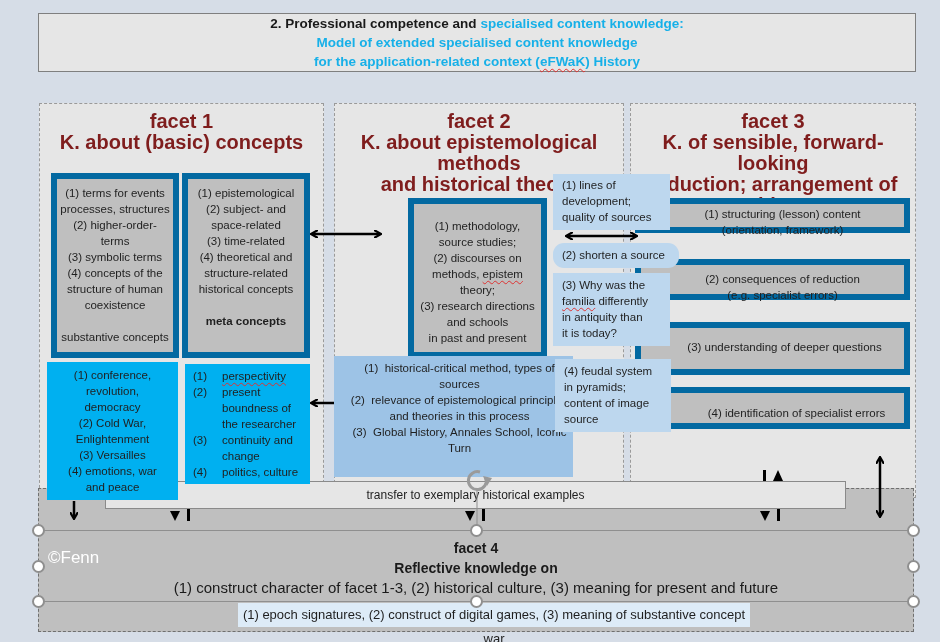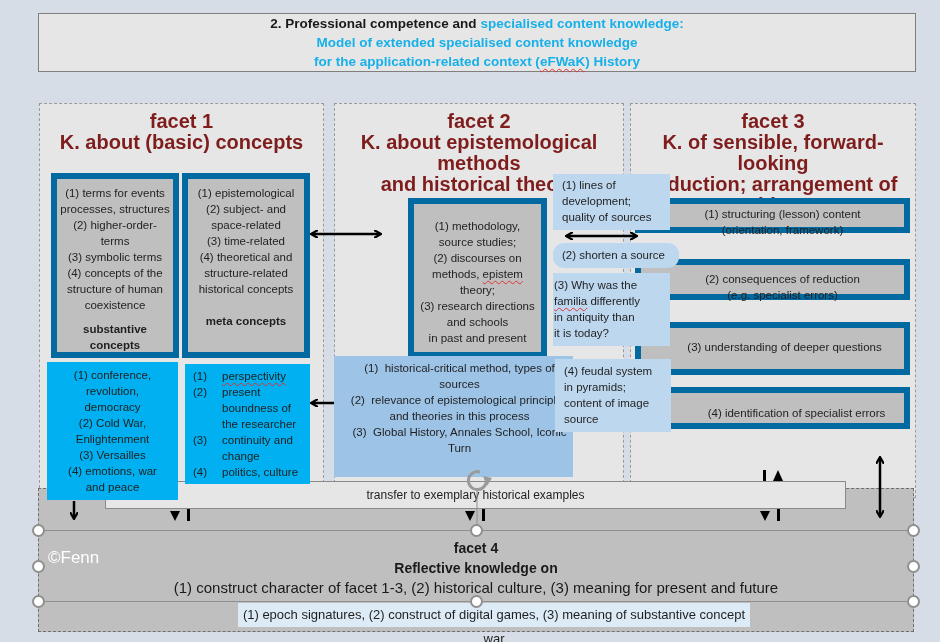--- a/index.html
+++ b/index.html
@@ -103,21 +103,21 @@
   <div>
     <div>(1) terms for events</div>
     <div>processes, structures</div>
     <div>(2) higher-order-</div>
     <div>terms</div>
     <div>(3) symbolic terms</div>
     <div>(4) concepts of the</div>
     <div>structure of human</div>
     <div>coexistence</div>
   </div>
-  <div style="font-weight:bold; margin-top:8px;">substantive concepts</div>
+  <div style="font-weight:normal; margin-top:16px;">substantive concepts</div>
 </div>
 
 <div class="abs gray-box" style="left:182px; top:173px; width:128px; height:185px; padding-top:6px;">
   <div>(1) epistemological</div>
   <div>(2) subject- and</div>
   <div>space-related</div>
   <div>(3) time-related</div>
   <div>(4) theoretical and</div>
   <div>structure-related</div>
   <div>historical concepts</div>
@@ -191,21 +191,21 @@
 </div>
 
 <div class="abs blue-light" style="left:553px; top:174px; width:117px; height:56px; padding:3px 0 0 9px;">
   <div>(1) lines of</div>
   <div>development;</div>
   <div>quality of sources</div>
 </div>
 <div class="abs blue-light" style="left:553px; top:243px; width:126px; height:25px; padding:4px 0 0 9px;border-radius:11px;">
   <div>(2) shorten a source</div>
 </div>
-<div class="abs blue-light" style="left:553px; top:273px; width:117px; height:73px; padding:4px 0 0 1px;">
+<div class="abs blue-light" style="left:553px; top:273px; width:117px; height:73px; padding:4px 0 0 9px;">
   <div>(3) Why was the</div>
   <div><span class="squig">familia</span> differently</div>
   <div>in antiquity than</div>
   <div>it is today?</div>
 </div>
 <div class="abs blue-light" style="left:555px; top:359px; width:116px; height:73px; padding:4px 0 0 9px;">
   <div>(4) feudal system</div>
   <div>in pyramids;</div>
   <div>content of image</div>
   <div>source</div>

